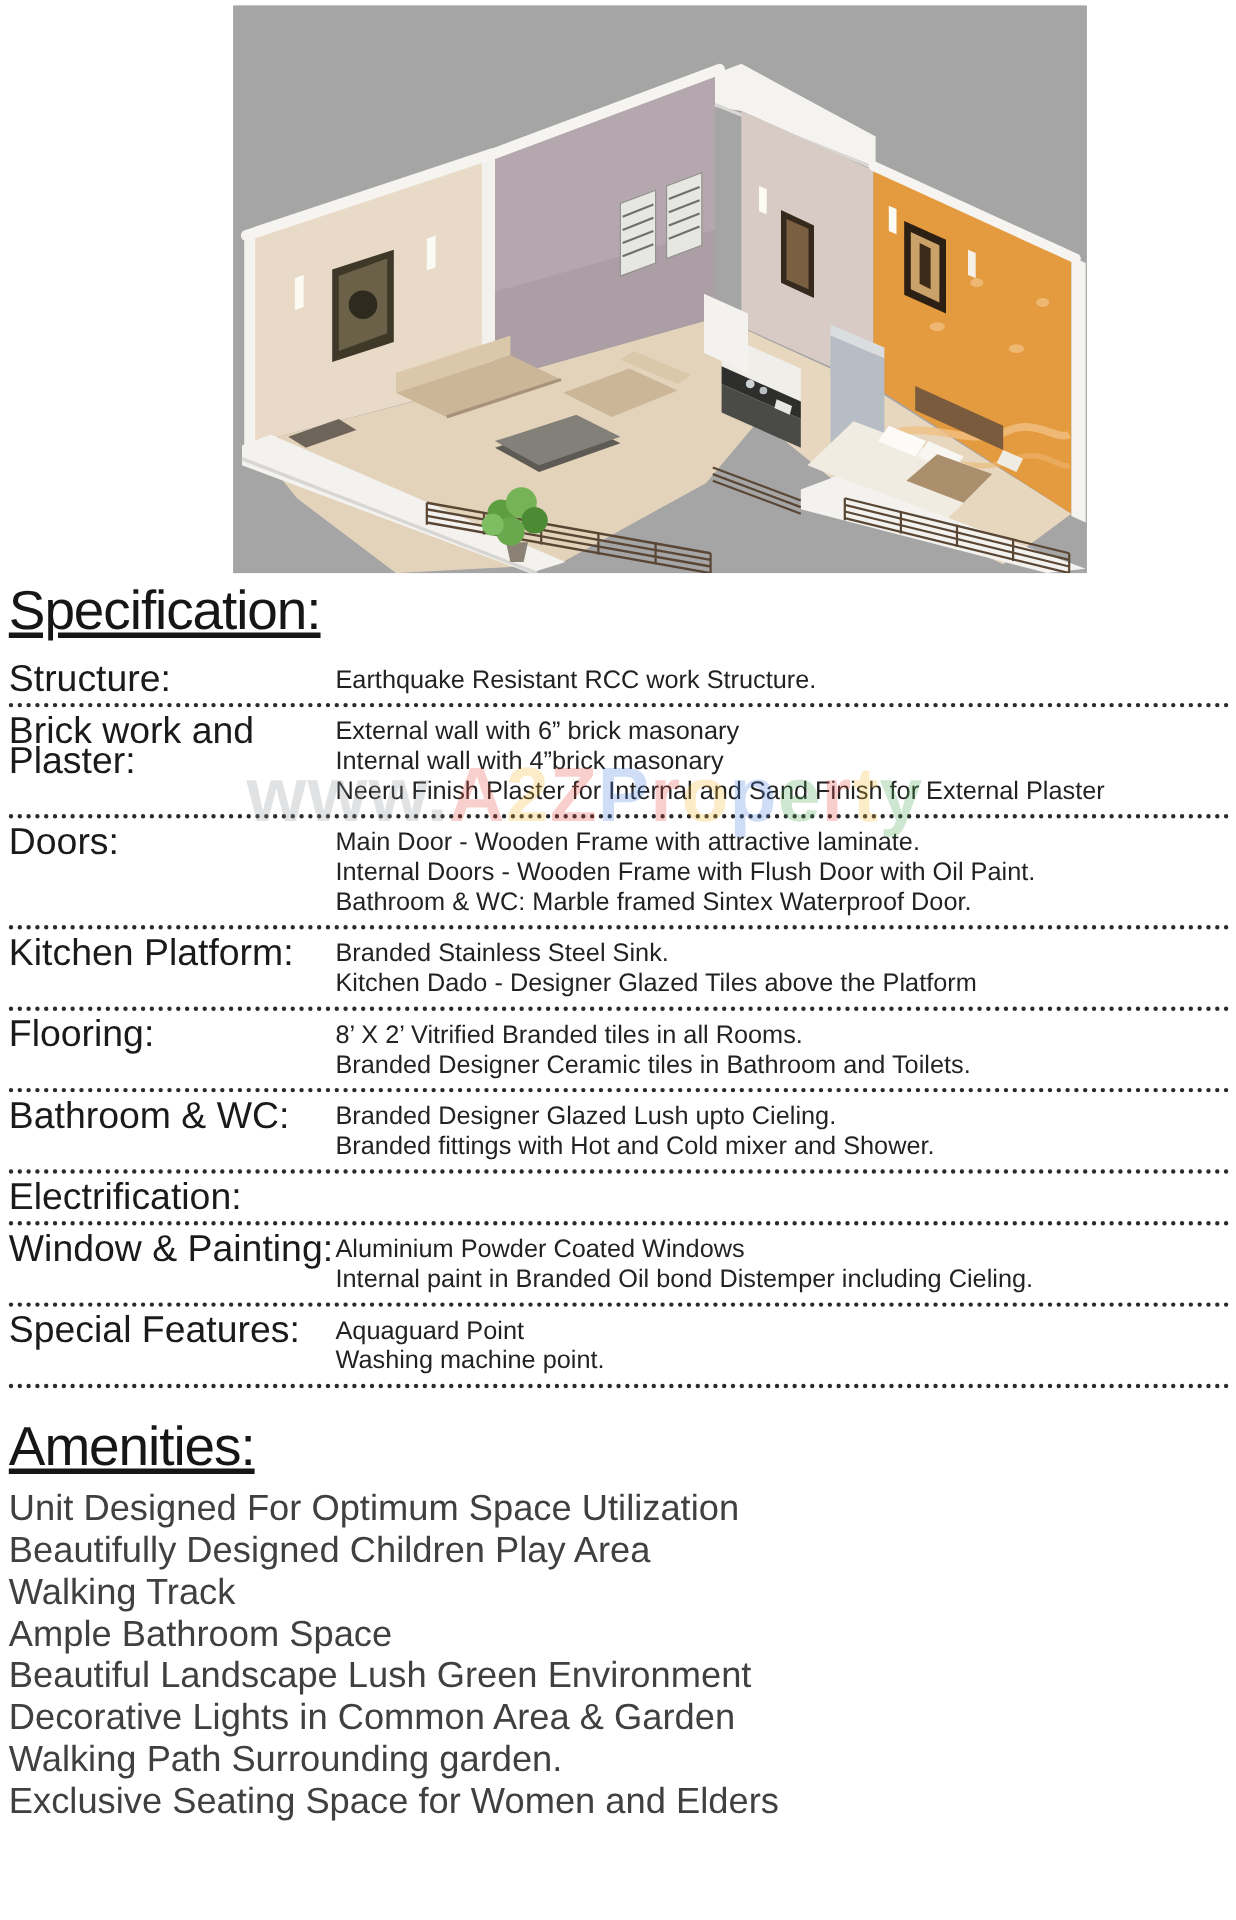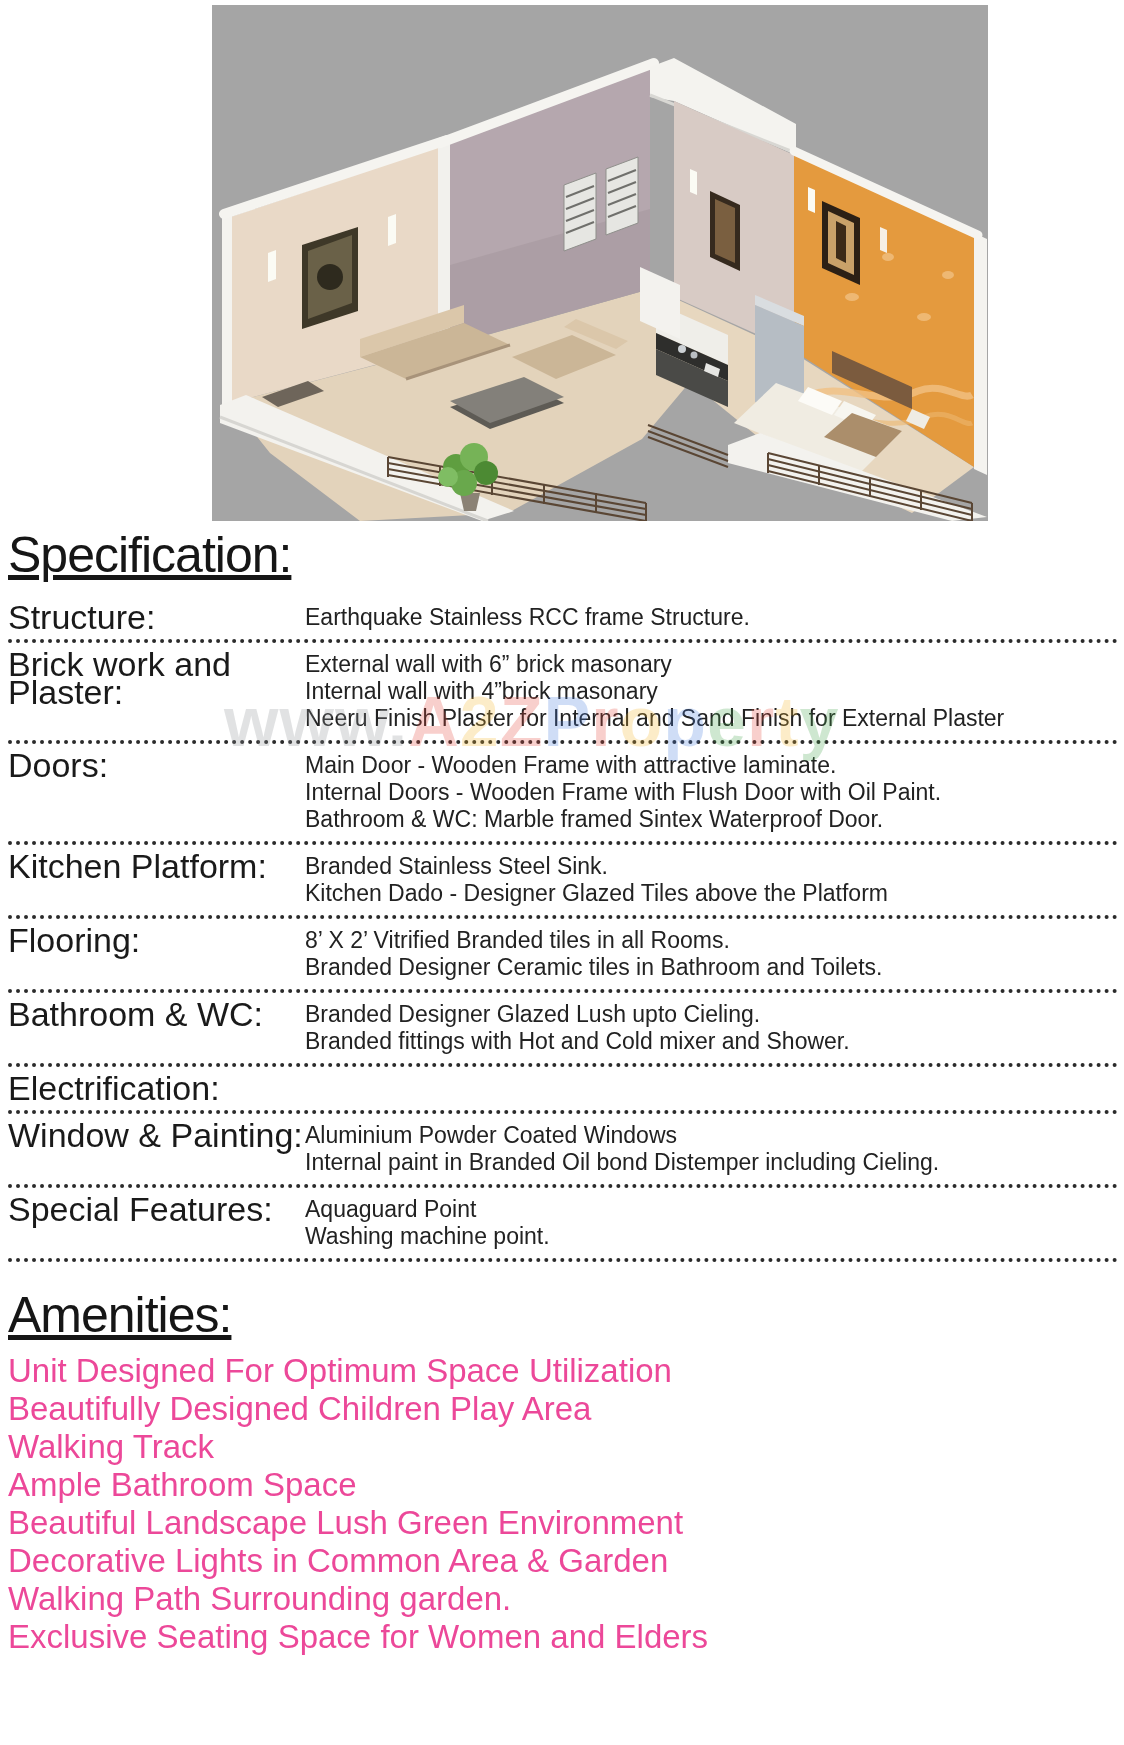--- a/index.html
+++ b/index.html
@@ -34,21 +34,21 @@
     display:grid;grid-template-columns:297px 1fr;
     padding:7px 0 8px 0;align-items:start;
   }
   .spec-label{font-size:34px;line-height:28px;color:#1a1a1a;}
   .spec-lines{padding-top:1px;}
   .spec-line{font-size:23px;line-height:27px;color:#222;}
   .dotted-divider{
     height:0;border-top:4px dotted #2b2b2b;margin:0;
   }
   .amenities-title{margin-top:26px;margin-bottom:10px;}
-  .amenity-item{font-size:33px;line-height:38px;color:#ec4899;}
+  .amenity-item{font-size:33px;line-height:38px;color:#404040;}
 </style>
 </head>
 <body>
 
 <div class="page">
 
   <div class="hero">
     <svg width="776" height="516" viewBox="0 0 776 516">
       <rect width="776" height="516" fill="#a5a5a5"></rect>
 
@@ -185,21 +185,21 @@
     <span style="color:#8e9296">w</span><span style="color:#8e9296">w</span><span style="color:#8e9296">w</span><span style="color:#8e9296">.</span><span style="color:#e5493d">A</span><span style="color:#f5b82e">2</span><span style="color:#e5493d">Z</span><span style="color:#4a7fe0">P</span><span style="color:#e5493d">r</span><span style="color:#f5b82e">o</span><span style="color:#4a7fe0">p</span><span style="color:#47a64e">e</span><span style="color:#e5493d">r</span><span style="color:#f5b82e">t</span><span style="color:#47a64e">y</span>
   </div>
 
   <div class="content">
 
     <h1 class="section-title">Specification:</h1>
 
     <div class="spec-row">
       <div class="spec-label">Structure:</div>
       <div class="spec-lines">
-        <div class="spec-line">Earthquake Stainless RCC frame Structure.</div>
+        <div class="spec-line">Earthquake Resistant RCC work Structure.</div>
       </div>
     </div>
     <div class="dotted-divider"></div>
 
     <div class="spec-row">
       <div class="spec-label">Brick work and Plaster:</div>
       <div class="spec-lines">
         <div class="spec-line">External wall with 6” brick masonary</div>
         <div class="spec-line">Internal wall with 4”brick masonary</div>
         <div class="spec-line">Neeru Finish Plaster for Internal and Sand Finish for External Plaster</div>

